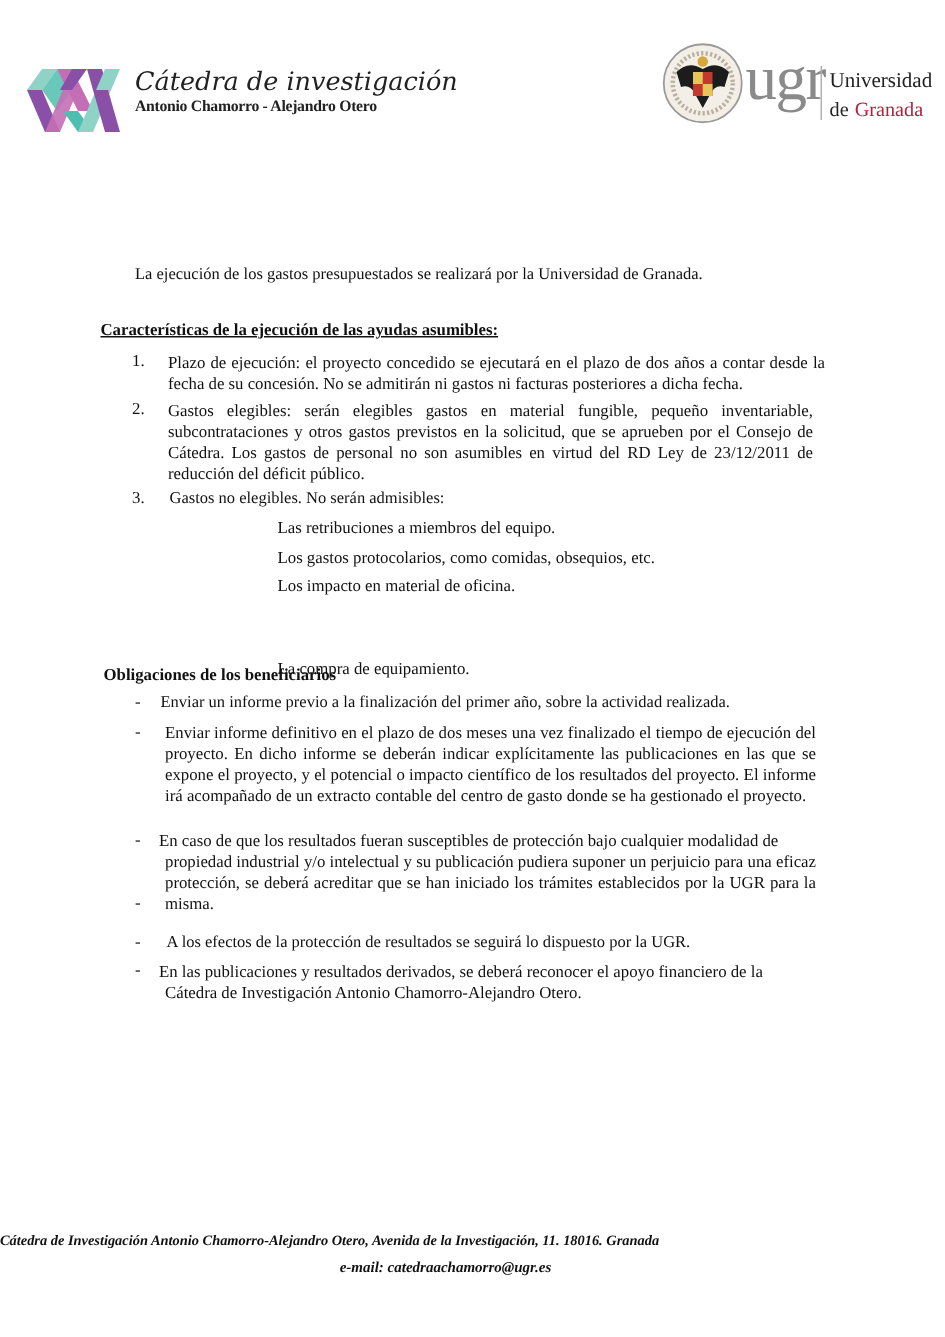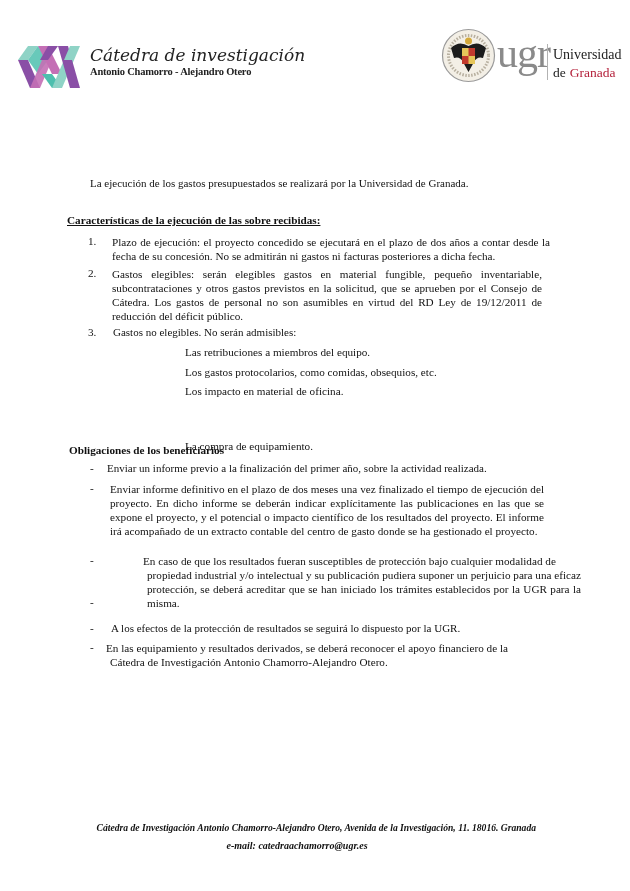--- a/index.html
+++ b/index.html
@@ -62,32 +62,32 @@
     .sub-2 { top: 385px; }
     .sub-3 { top: 404px; margin-top: 36px; }
 
     .sec2-title { left: 69px; top: 444px; font-weight: bold; font-size: 11.2px; white-space: nowrap; }
     .dash { font-size: 11.2px; }
     .d-0 { left: 90px; top: 462px; }
     .b-0 { left: 107px; top: 462px; white-space: nowrap; }
     .d-1 { left: 90px; top: 482px; }
     .b-1 { left: 110px; top: 482px; width: 434px; }
     .d-2 { left: 90px; top: 554px; }
-    .b-2 { left: 106px; top: 554px; width: 438px; text-indent: 0; margin-left: 37px; }
+    .b-2 { left: 106px; top: 554px; width: 438px; text-indent: 0; }
     .b-2 .cont { display: block; padding-left: 4px; }
     .d-3 { left: 90px; top: 596px; }
     .d-4 { left: 90px; top: 622px; }
     .b-4 { left: 111px; top: 622px; white-space: nowrap; }
     .d-5 { left: 90px; top: 641px; }
     .b-5 { left: 106px; top: 641px; width: 438px; }
     .b-5 .cont { display: block; padding-left: 4px; }
 
     .footer-1 {
-      left: 0; width: 510px; top: 822px; text-align: right;
-      font-size: 9.6px; font-weight: bold; font-style: italic; white-space: nowrap; margin-left: 26px;
+      left: 0; width: 510px; top: 822px; text-align: left;
+      font-size: 9.6px; font-weight: bold; font-style: italic; white-space: nowrap;
     }
     .footer-2 {
       left: 0; width: 594px; top: 840px; text-align: center;
       font-size: 10px; font-weight: bold; font-style: italic; white-space: nowrap;
     }
   </style>
 </head>
 <body>
 
 <div class="abs catedra-logo">
@@ -118,27 +118,27 @@
     <circle cx="27.5" cy="13" r="3.5" fill="#d4a93a"></circle>
   </svg>
 </div>
 <div class="abs ugr-wordmark">ugr</div>
 <div class="abs ugr-divider"></div>
 <div class="abs ugr-uni">Universidad</div>
 <div class="abs ugr-granada"><span>de</span><span class="red">Granada</span></div>
 
 <div class="abs t intro">La ejecución de los gastos presupuestados se realizará por la Universidad de Granada.</div>
 
-<div class="abs sec-title">Características de la ejecución de las sobre recibidas:</div>
+<div class="abs sec-title">Características de la ejecución de las ayudas asumibles:</div>
 
 <div class="abs num ol-1-num">1.</div>
 <div class="abs p ol-1">Plazo de ejecución: el proyecto concedido se ejecutará en el plazo de dos años a contar desde la fecha de su concesión. No se admitirán ni gastos ni facturas posteriores a dicha fecha.</div>
 
 <div class="abs num ol-2-num">2.</div>
-<div class="abs p ol-2">Gastos elegibles: serán elegibles gastos en material fungible, pequeño inventariable, subcontrataciones y otros gastos previstos en la solicitud, que se aprueben por el Consejo de Cátedra. Los gastos de personal no son asumibles en virtud del RD Ley de 19/12/2011 de reducción del déficit público.</div>
+<div class="abs p ol-2">Gastos elegibles: serán elegibles gastos en material fungible, pequeño inventariable, subcontrataciones y otros gastos previstos en la solicitud, que se aprueben por el Consejo de Cátedra. Los gastos de personal no son asumibles en virtud del RD Ley de 23/12/2011 de reducción del déficit público.</div>
 
 <div class="abs num ol-3-num">3.</div>
 <div class="abs t ol-3">Gastos no elegibles. No serán admisibles:</div>
 
 <div class="abs sub sub-0">Las retribuciones a miembros del equipo.</div>
 <div class="abs sub sub-1">Los gastos protocolarios, como comidas, obsequios, etc.</div>
 <div class="abs sub sub-2">Los impacto en material de oficina.</div>
 <div class="abs sub sub-3">La compra de equipamiento.</div>
 
 <div class="abs sec2-title">Obligaciones de los beneficiarios</div>
@@ -151,16 +151,16 @@
 
 <div class="abs dash d-2">-</div>
 <div class="abs p b-2"><span>En caso de que los resultados fueran susceptibles de protección bajo cualquier modalidad de</span><span class="cont">propiedad industrial y/o intelectual y su publicación pudiera suponer un perjuicio para una eficaz protección, se deberá acreditar que se han iniciado los trámites establecidos por la UGR para la misma.</span></div>
 
 <div class="abs dash d-3">-</div>
 
 <div class="abs dash d-4">-</div>
 <div class="abs t b-4">A los efectos de la protección de resultados se seguirá lo dispuesto por la UGR.</div>
 
 <div class="abs dash d-5">-</div>
-<div class="abs p b-5"><span>En las equipamiento y resultados derivados, se deberá reconocer el apoyo financiero de la</span><span class="cont">Cátedra de Investigación Antonio Chamorro-Alejandro Otero.</span></div>
+<div class="abs p b-5"><span>En las publicaciones y resultados derivados, se deberá reconocer el apoyo financiero de la</span><span class="cont">Cátedra de Investigación Antonio Chamorro-Alejandro Otero.</span></div>
 
 <div class="abs footer-1">Cátedra de Investigación Antonio Chamorro-Alejandro Otero, Avenida de la Investigación, 11. 18016. Granada</div>
 <div class="abs footer-2">e-mail: catedraachamorro@ugr.es</div>
 
 </body></html>

